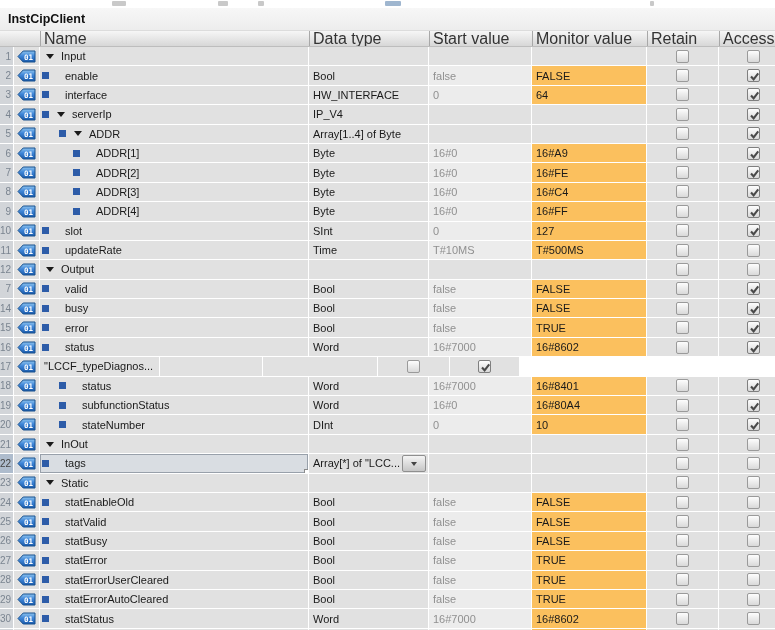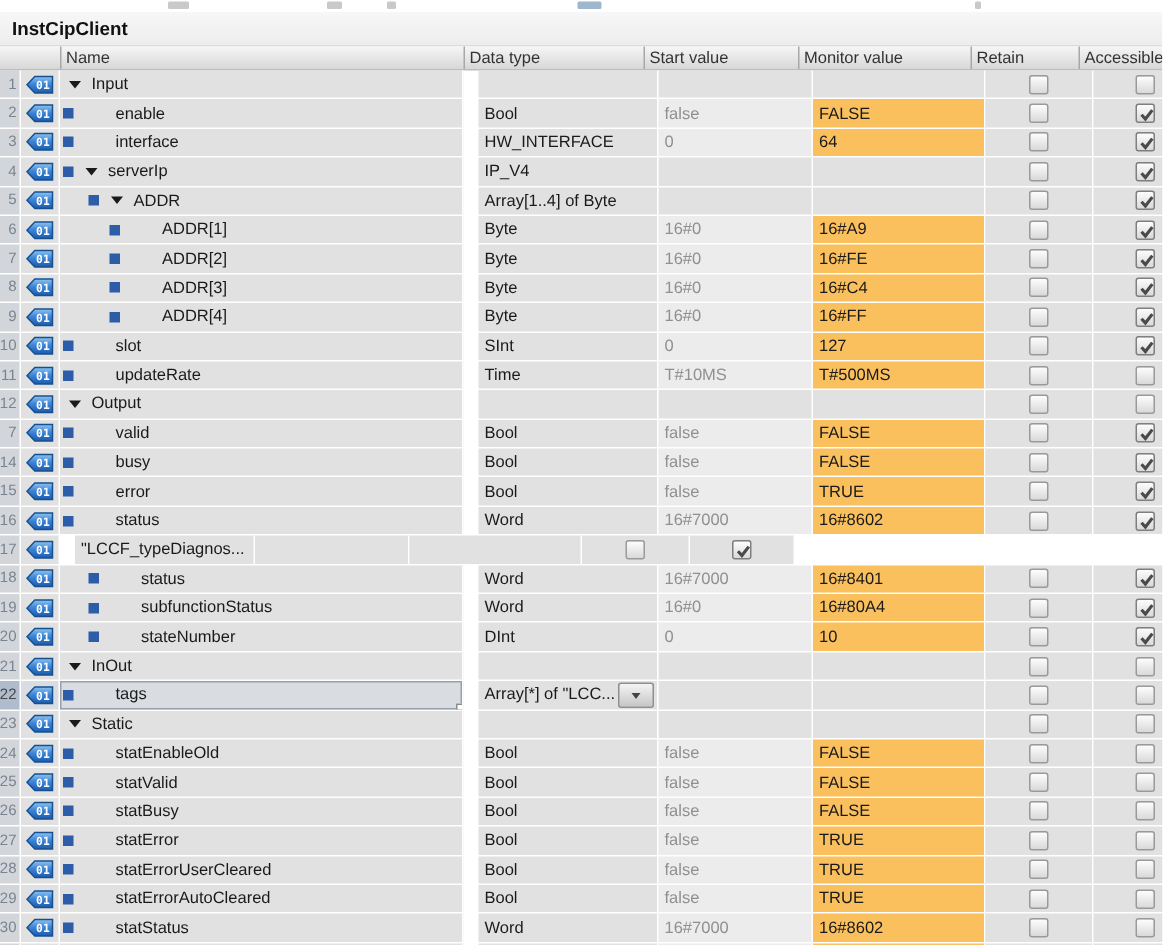--- a/index.html
+++ b/index.html
@@ -11,21 +11,21 @@
   .top-strip{position:relative;height:8px;background:#ffffff;}
   .top-strip .frag{position:absolute;top:1px;height:5px;background:#c9c9c9;border-radius:1px;}
 
   
   .title-row{height:22px;background:linear-gradient(#f7f7f7,#ededed);
              border-bottom:1px solid #dcdcdc;display:flex;align-items:center;}
   .title-row .title{font-size:12.5px;font-weight:bold;color:#111;padding-left:8px;}
 
   
   .hdr{display:flex;height:15px;background:linear-gradient(#f6f6f6,#d7d7d7);
-       border-bottom:1px solid #bdbdbd;font-size:11px;color:#333;}
+       border-bottom:1px solid #bdbdbd;font-size:16px;color:#333;}
   .hdr .hcell{display:flex;align-items:center;padding-left:3px;box-sizing:border-box;
               border-right:1px solid #a8a8a8;overflow:hidden;white-space:nowrap;}
   .hdr .hcell:last-child{border-right:none;}
 
   
   .c-gutter{width:14px;flex:none;}
   .c-icon{width:26px;flex:none;}
   .c-blank{width:41px;flex:none;}
   .c-name{width:269px;flex:none;}
   .c-type{width:120px;flex:none;}
@@ -36,33 +36,33 @@
 
   
   #rows{font-size:11px;color:#1a1a1a;}
   .row{display:flex;height:18.4px;border-bottom:1px solid #ffffff;}
   .cell{box-sizing:border-box;border-right:1px solid #ffffff;display:flex;
         align-items:center;overflow:hidden;white-space:nowrap;background:#e1e1e1;}
   .gutter{background:#d2d5d9;justify-content:flex-end;padding-right:2px;
           font-size:10px;color:#7a8490;}
   .iconcell{justify-content:center;}
   .namecell{position:relative;}
-  .typecell{padding-left:4px;position:relative;margin-left:10px;}
+  .typecell{padding-left:4px;position:relative;}
   .startcell{padding-left:4px;color:#909090;}
   .startcell.hasval{background:#ececec;}
   .moncell{padding-left:4px;}
   .moncell.hl{background:#fbc05e;}
   .chkcell{justify-content:center;}
 
   
   .sq{width:7px;height:7px;background:#2d5ca8;flex:none;margin-right:8px;}
   .tri{width:0;height:0;border-left:4.5px solid transparent;border-right:4.5px solid transparent;
        border-top:5.5px solid #1a1a1a;flex:none;margin-right:7px;}
   .lbl{white-space:nowrap;}
-  .leaf-gap{margin-left:20px;}
+  .leaf-gap{margin-left:8px;}
   .ind-1{padding-left:6px;}
   .ind-2{padding-left:2px;}
   .ind-3{padding-left:19px;}
   .ind-4{padding-left:33px;}
 
   
   .chk{width:13px;height:13px;border:1px solid #9a9a9a;border-radius:2px;
        background:linear-gradient(#fdfdfd,#d9d9d9);box-sizing:border-box;position:relative;}
   .chk.checked{border-color:#7f7f7f;}
   .chk.checked svg{position:absolute;left:0;top:0;}

